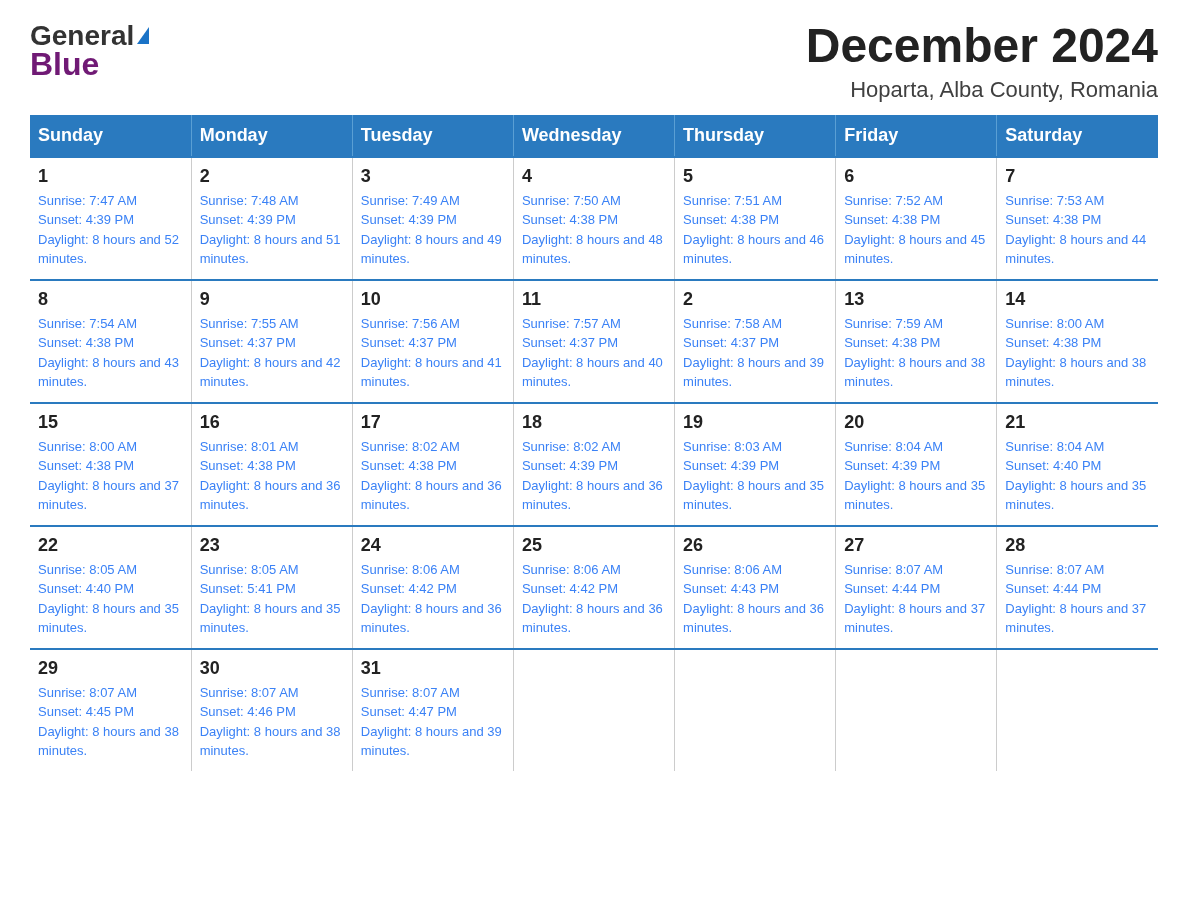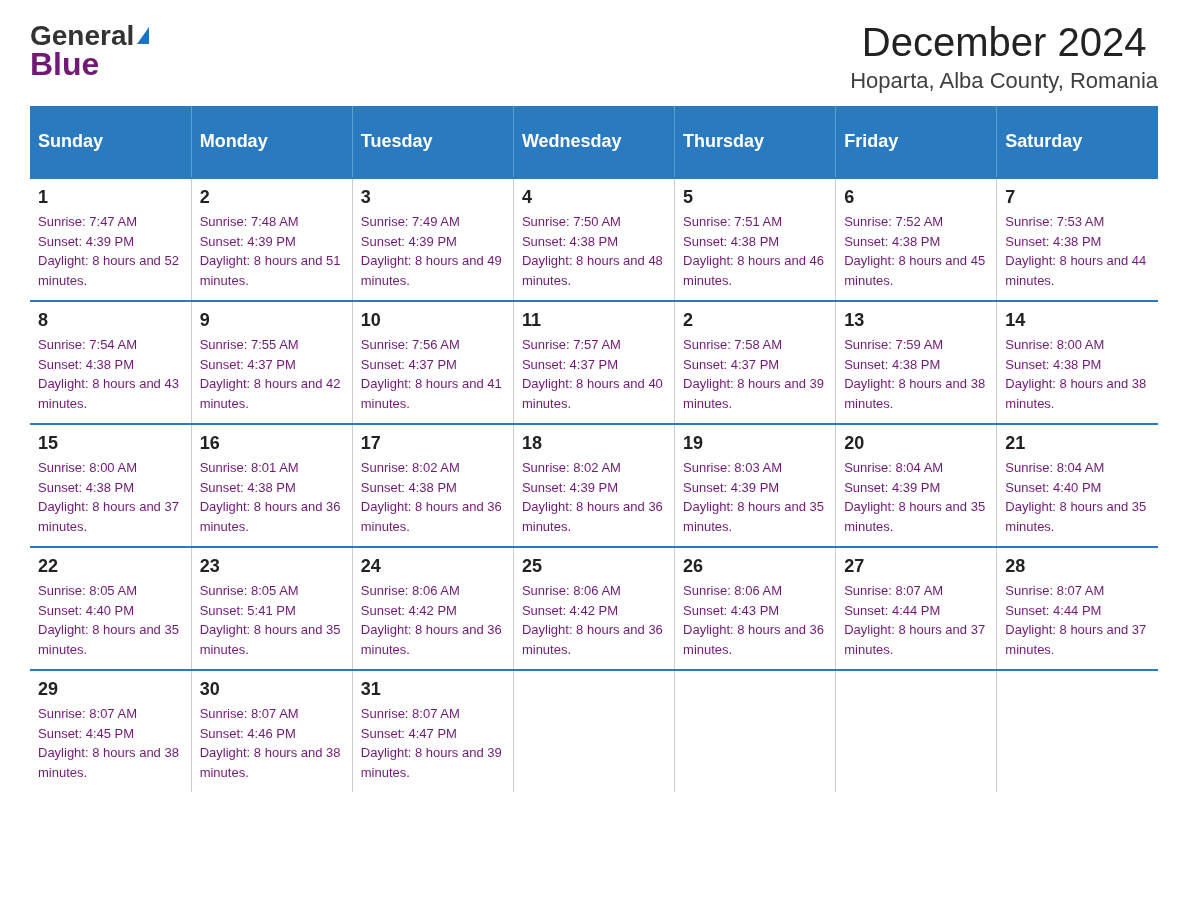--- a/index.html
+++ b/index.html
@@ -18,42 +18,41 @@
     }
     .logo-area {
       display: flex;
       flex-direction: column;
       align-items: flex-start;
     }
     .title-area {
       text-align: right;
     }
     .month-title {
-      font-size: 40px;
-      font-weight: normal;
+      font-size: 48px;
+      font-weight: bold;
       color: #222;
       line-height: 1.1;
-      text-align: center;
     }
     .location-title {
       font-size: 22px;
       color: #404040;
       margin-top: 4px;
     }
     .calendar-table {
       width: 100%;
       border-collapse: collapse;
       margin-top: 12px;
     }
     .calendar-table thead tr th {
       background-color: #2a7abf;
       color: #fff;
       font-size: 18px;
       font-weight: bold;
-      padding: 25px 8px;
+      padding: 10px 8px;
       text-align: left;
       border-right: 1px solid #5a9fd4;
     }
     .calendar-table thead tr th:last-child {
       border-right: none;
     }
     .calendar-table tbody tr td {
       vertical-align: top;
       padding: 8px 8px 10px 8px;
       border-top: 2px solid #2a7abf;
@@ -69,21 +68,21 @@
     .day-number {
       font-size: 18px;
       font-weight: bold;
       color: #222;
       display: block;
       margin-bottom: 4px;
     }
     .day-info {
       font-size: 13px;
       line-height: 1.5;
-      color: #701a75;
+      color: #3b82f6;
     }
     .empty-cell {
       background: #fff;
     }
   </style>
 </head>
 <body>
 
 <div class="header-area">
   <div class="logo-area">

